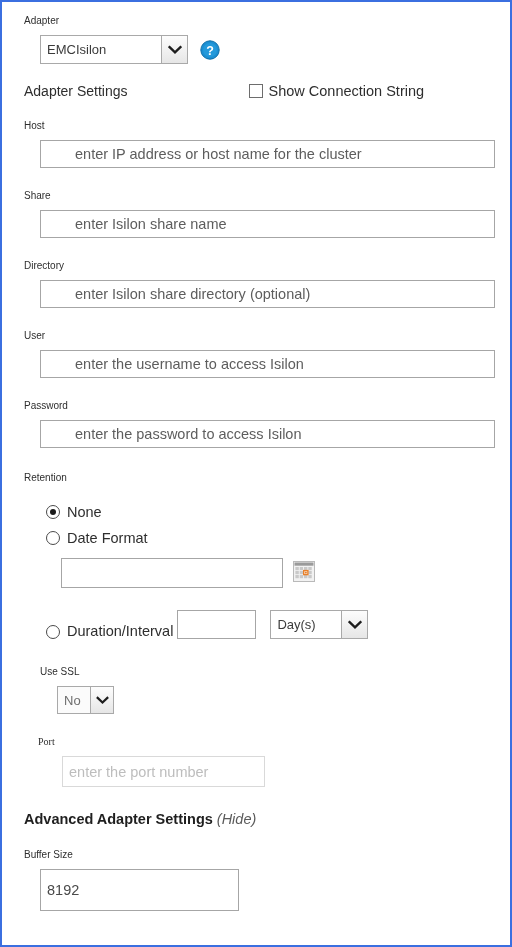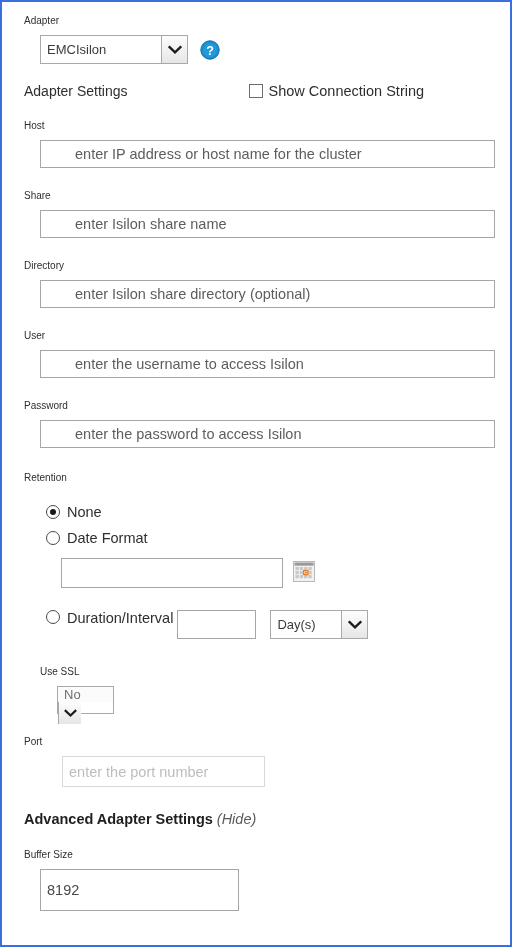--- a/index.html
+++ b/index.html
@@ -149,21 +149,21 @@
   .date-input-row {
     display: flex;
     align-items: center;
     margin-left: 59px;
   }
   .date-input { width: 222px; height: 30px; }
   .cal-icon { margin-left: 10px; display:block; }
 
   .duration-row {
     display: flex;
-    align-items: flex-start;
+    align-items: flex-end;
     margin-left: 44px;
   }
   .duration-input { width: 79px; height: 29px; margin-left: 4px; }
   .unit-select { margin-left: 14px; width: 98px; }
 
   
   .advanced-head {
     margin-left: 22px;
     font-size: 14.5px;
     color: #1f1f1f;
@@ -305,33 +305,33 @@
           <path d="M1.6 2.1 L7 7.3 L12.4 2.1" fill="none" stroke="#1d1d1d" stroke-width="2.4" stroke-linecap="square"></path>
         </svg>
       </span>
     </span>
   </div>
 
   <div style="height:24px;"></div>
 
   <div class="field-label" style="margin-left:38px;">Use SSL</div>
   <div style="margin-left:55px;">
-    <span class="select-wrap muted" style="width:57px;height:28px;flex-direction:column;">
+    <span class="select-wrap muted" style="width:57px;height:28px;">
       <span class="sel-value">No</span>
       <span class="sel-btn" style="width:22px;flex:0 0 22px;">
         <svg class="chev" width="13" height="9" viewBox="0 0 14 10" aria-hidden="true">
           <path d="M1.6 2.1 L7 7.3 L12.4 2.1" fill="none" stroke="#1d1d1d" stroke-width="2.4" stroke-linecap="square"></path>
         </svg>
       </span>
     </span>
   </div>
 
   <div style="height:19px;"></div>
 
-  <div class="field-label" style="margin-left:22px;">Port</div>
+  <div class="field-label" style="margin-left:36px;font-family:Liberation Serif, serif;">Port</div>
   <div style="margin-left:60px;">
     <input class="text-input disabled" type="text" style="width: 203px; height: 31px;" disabled="" value="" placeholder="enter the port number">
   </div>
 
   <div style="height:24px;"></div>
 
   <div class="advanced-head">
     <b>Advanced Adapter Settings</b><i>(Hide)</i>
   </div>
 

